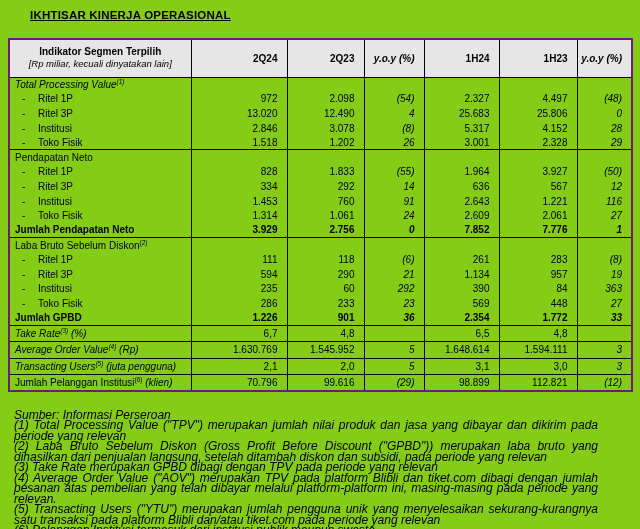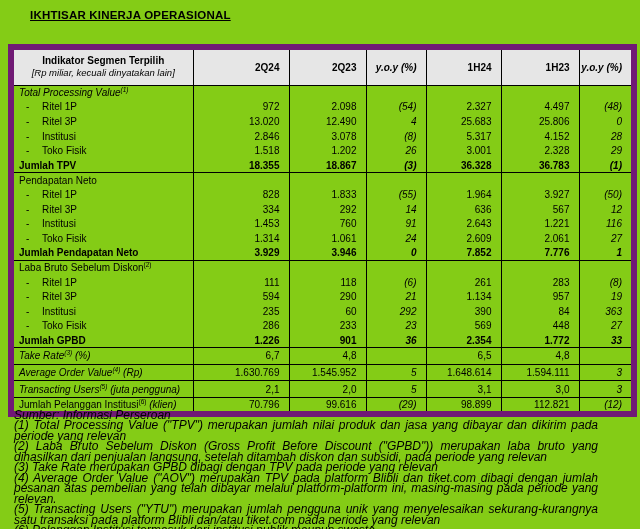--- a/index.html
+++ b/index.html
@@ -1,21 +1,21 @@
 <!DOCTYPE html>
 <html><head>
 <meta charset="utf-8">
 <style>
   * { margin:0; padding:0; box-sizing:border-box; }
   html,body { width:640px; height:529px; background:#ffffff; font-family:"Liberation Sans", sans-serif; color:#000; }
   .page { position:relative; width:640px; height:529px; background:#84cc16; overflow:hidden; }
 
   .title { position:absolute; left:30px; top:9px; font-size:11.5px; font-weight:bold; text-decoration:underline; letter-spacing:.2px; }
 
-  table.optable { position:absolute; left:8px; top:44px; width:623px; border-collapse:collapse; table-layout:fixed; border:6px solid #701a75; font-size:10px; }
+  table.optable { position:absolute; left:8px; top:38px; width:623px; border-collapse:collapse; table-layout:fixed; border:2px solid #701a75; font-size:10px; }
   table.optable th, table.optable td { border-left:1px solid #000; border-right:1px solid #000; overflow:hidden; white-space:nowrap; }
 
   thead th { background:#e6e6e6; height:38px; border-bottom:1px solid #000; vertical-align:middle; font-weight:bold; }
   th.h-label { text-align:center; }
   th.h-label .l1 { font-weight:bold; font-size:10px; line-height:12px; }
   th.h-label .l2 { font-weight:normal; font-style:italic; font-size:9.5px; line-height:12px; }
   th.h-num { text-align:right; padding-right:9px; font-size:10px;margin-top:32px; }
   th.h-yoy { font-style:italic; }
 
   tbody td { height:14.6px; line-height:13px; vertical-align:middle; }
@@ -104,29 +104,20 @@
         </tr>
         <tr class="sub-row">
           <td class="lbl sub"><span class="dash">-</span><span>Toko Fisik</span></td>
           <td class="num">1.518</td>
           <td class="num">1.202</td>
           <td class="num yoy">26</td>
           <td class="num">3.001</td>
           <td class="num">2.328</td>
           <td class="num yoy">29</td>
         </tr>
-        <tr class="total">
-          <td class="lbl"><span>Jumlah TPV</span></td>
-          <td class="num">18.355</td>
-          <td class="num">18.867</td>
-          <td class="num yoy">(3)</td>
-          <td class="num">36.328</td>
-          <td class="num">36.783</td>
-          <td class="num yoy">(1)</td>
-        </tr>
         <tr class="bt section-header">
           <td class="lbl"><span>Pendapatan Neto</span></td>
           <td class="num"></td>
           <td class="num"></td>
           <td class="num yoy"></td>
           <td class="num"></td>
           <td class="num"></td>
           <td class="num yoy"></td>
         </tr>
         <tr class="sub-row">
@@ -161,21 +152,21 @@
           <td class="num">1.314</td>
           <td class="num">1.061</td>
           <td class="num yoy">24</td>
           <td class="num">2.609</td>
           <td class="num">2.061</td>
           <td class="num yoy">27</td>
         </tr>
         <tr class="total">
           <td class="lbl"><span>Jumlah Pendapatan Neto</span></td>
           <td class="num">3.929</td>
-          <td class="num">3.946</td>
+          <td class="num">2.756</td>
           <td class="num yoy">0</td>
           <td class="num">7.852</td>
           <td class="num">7.776</td>
           <td class="num yoy">1</td>
         </tr>
         <tr class="bt section-header">
           <td class="lbl"><span>Laba Bruto Sebelum Diskon</span><sup class="fn">(2)</sup></td>
           <td class="num"></td>
           <td class="num"></td>
           <td class="num yoy"></td>

